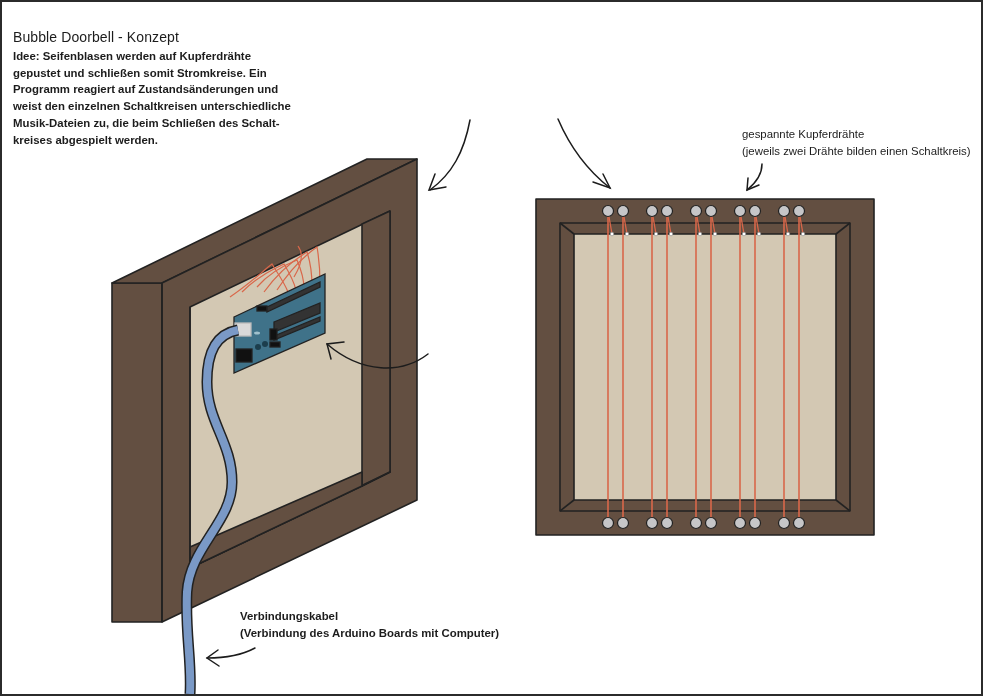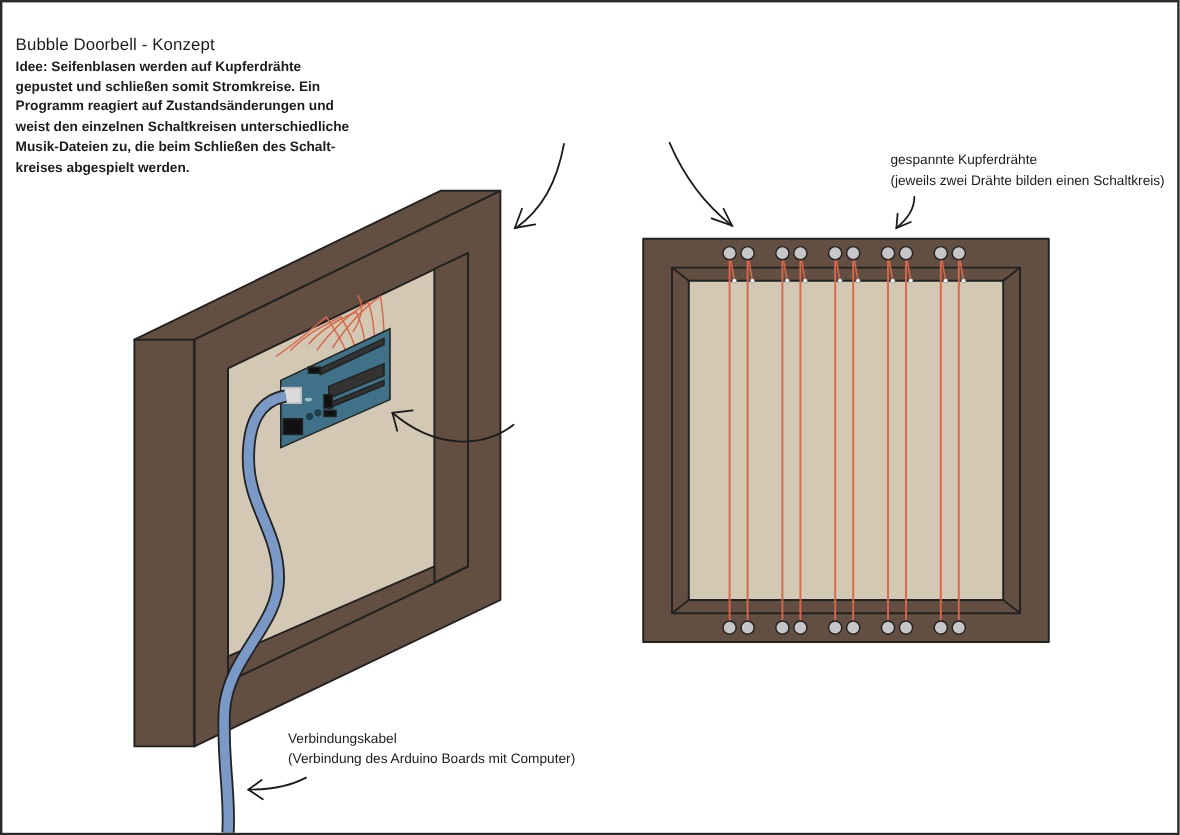--- a/index.html
+++ b/index.html
@@ -16,21 +16,21 @@
   <div class="title">Bubble Doorbell - Konzept</div>
   <div class="para" style="left:11px; top:46px;font-weight:bold;">Idee: Seifenblasen werden auf Kupferdrähte
 gepustet und schließen somit Stromkreise. Ein
 Programm reagiert auf Zustandsänderungen und
 weist den einzelnen Schaltkreisen unterschiedliche
 Musik-Dateien zu, die beim Schließen des Schalt-
 kreises abgespielt werden.</div>
 
   <div class="para" style="left:697px; top:124px;margin-left:43px;">gespannte Kupferdrähte
 (jeweils zwei Drähte bilden einen Schaltkreis)</div>
-  <div class="para" style="left:238px; top:606px;">Verbindungskabel
+  <div class="para" style="left:238px; top:606px;font-weight:bold;">Verbindungskabel
 (Verbindung des Arduino Boards mit Computer)</div>
 
   <svg class="art" width="979" height="692" viewBox="0 0 979 692">
 
     <g stroke="#222" stroke-width="1.6" stroke-linejoin="round">
 
       <polygon points="110,281 160,281 160,620 110,620" fill="#634f41"></polygon>
 
       <polygon points="110,281 365,157 415,157 160,281" fill="#634f41"></polygon>
 

